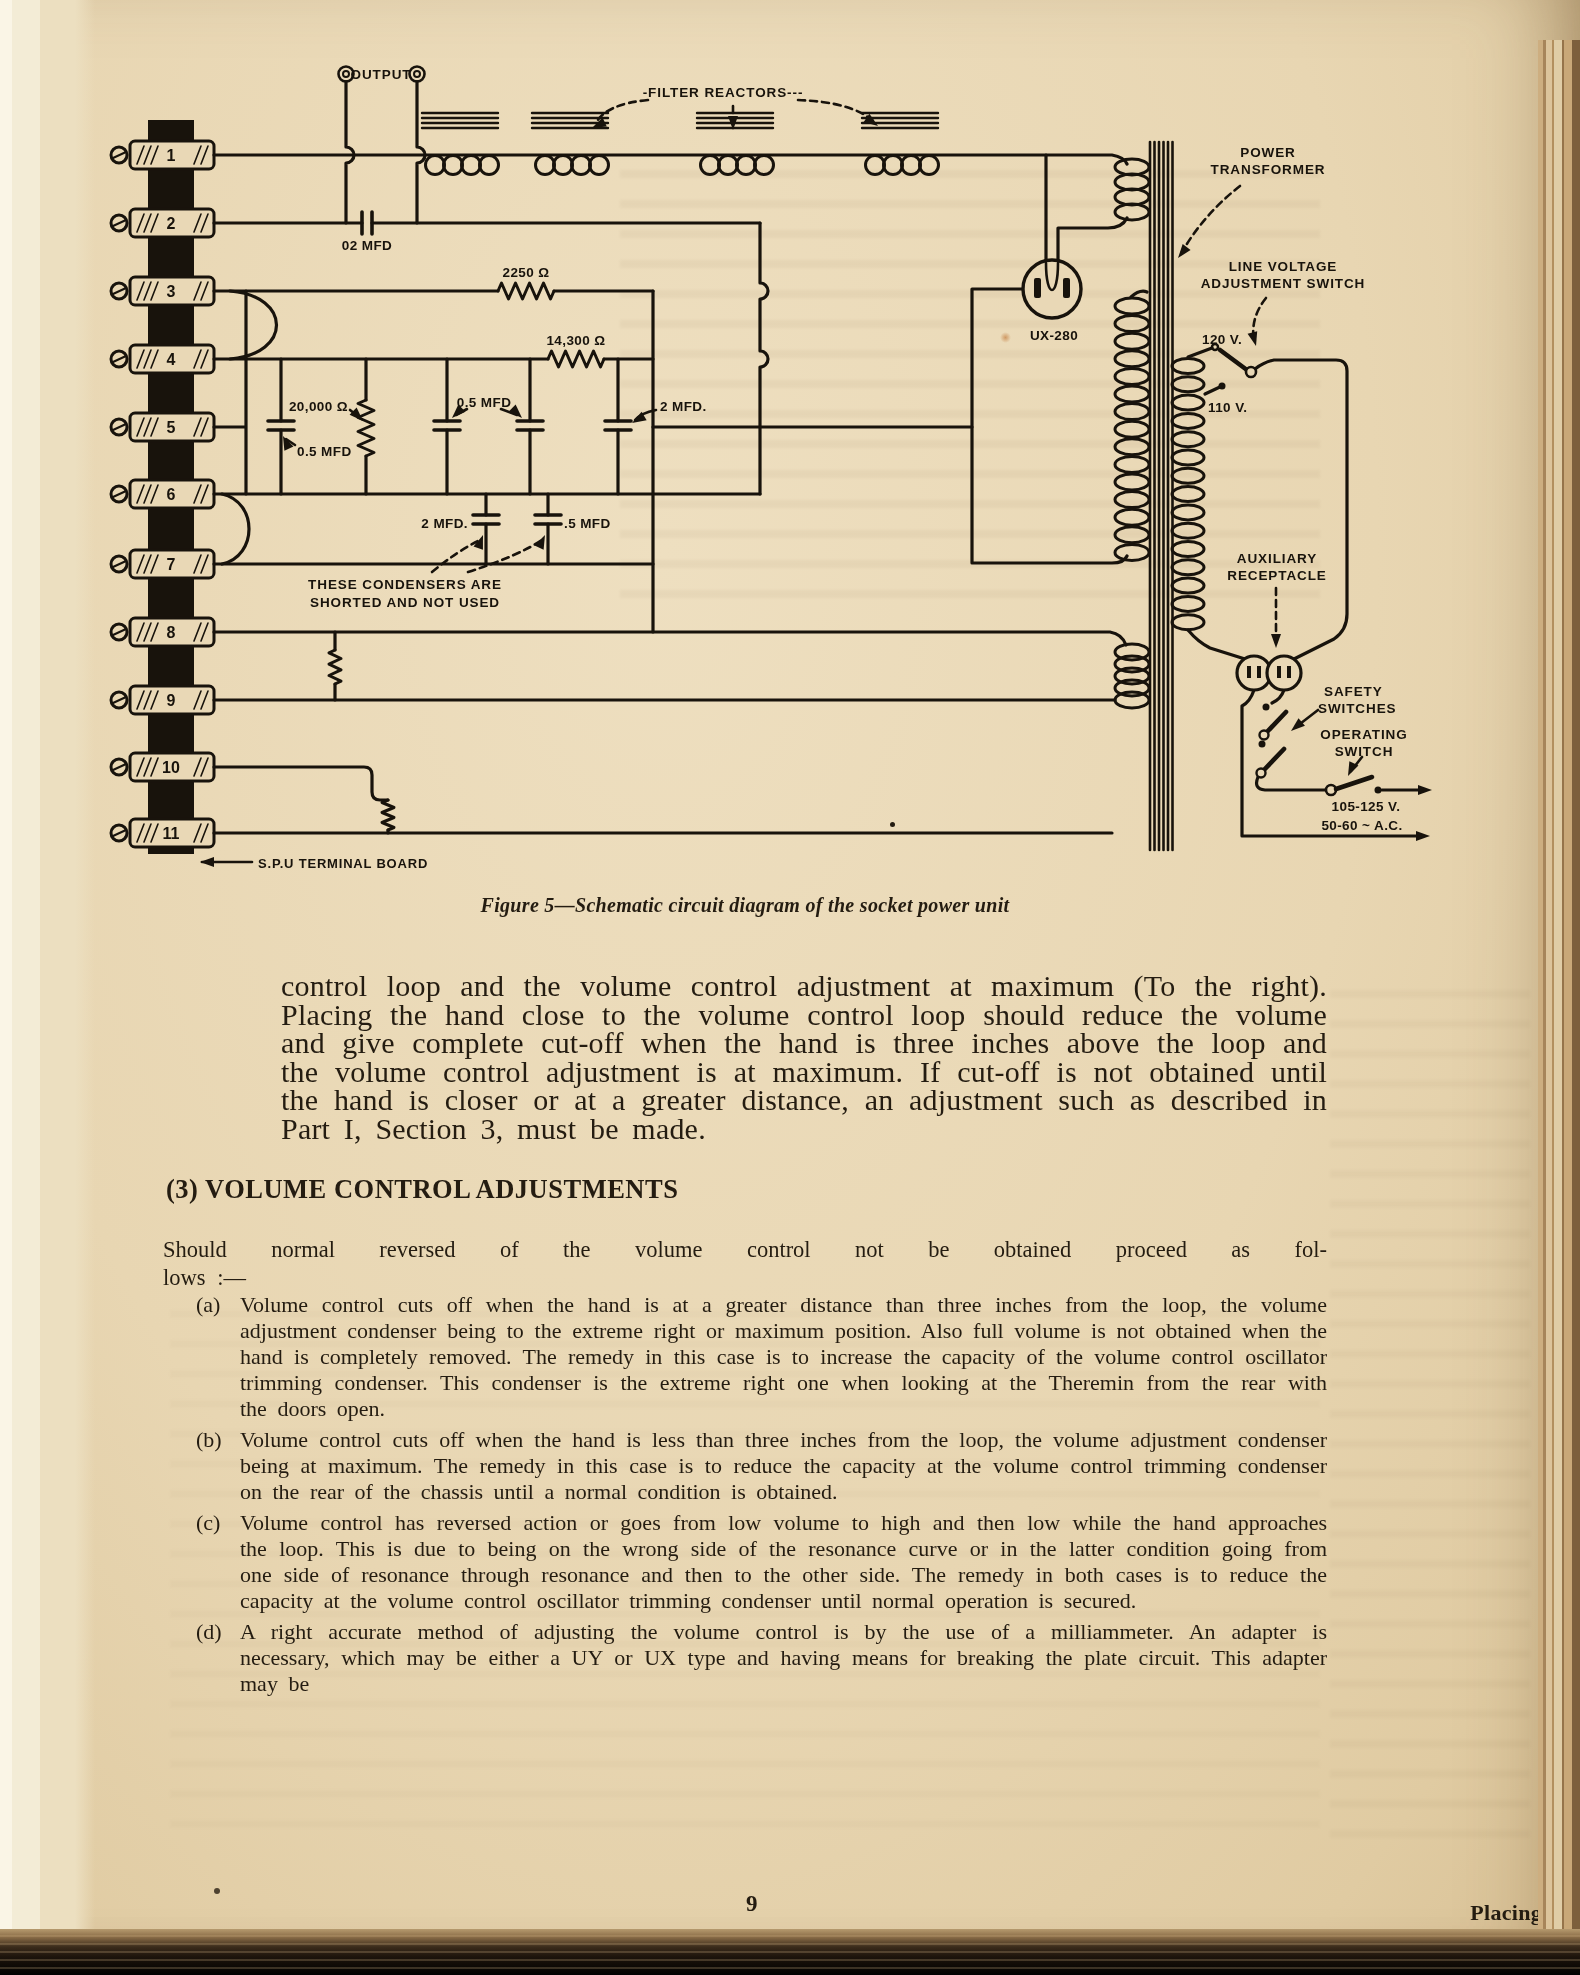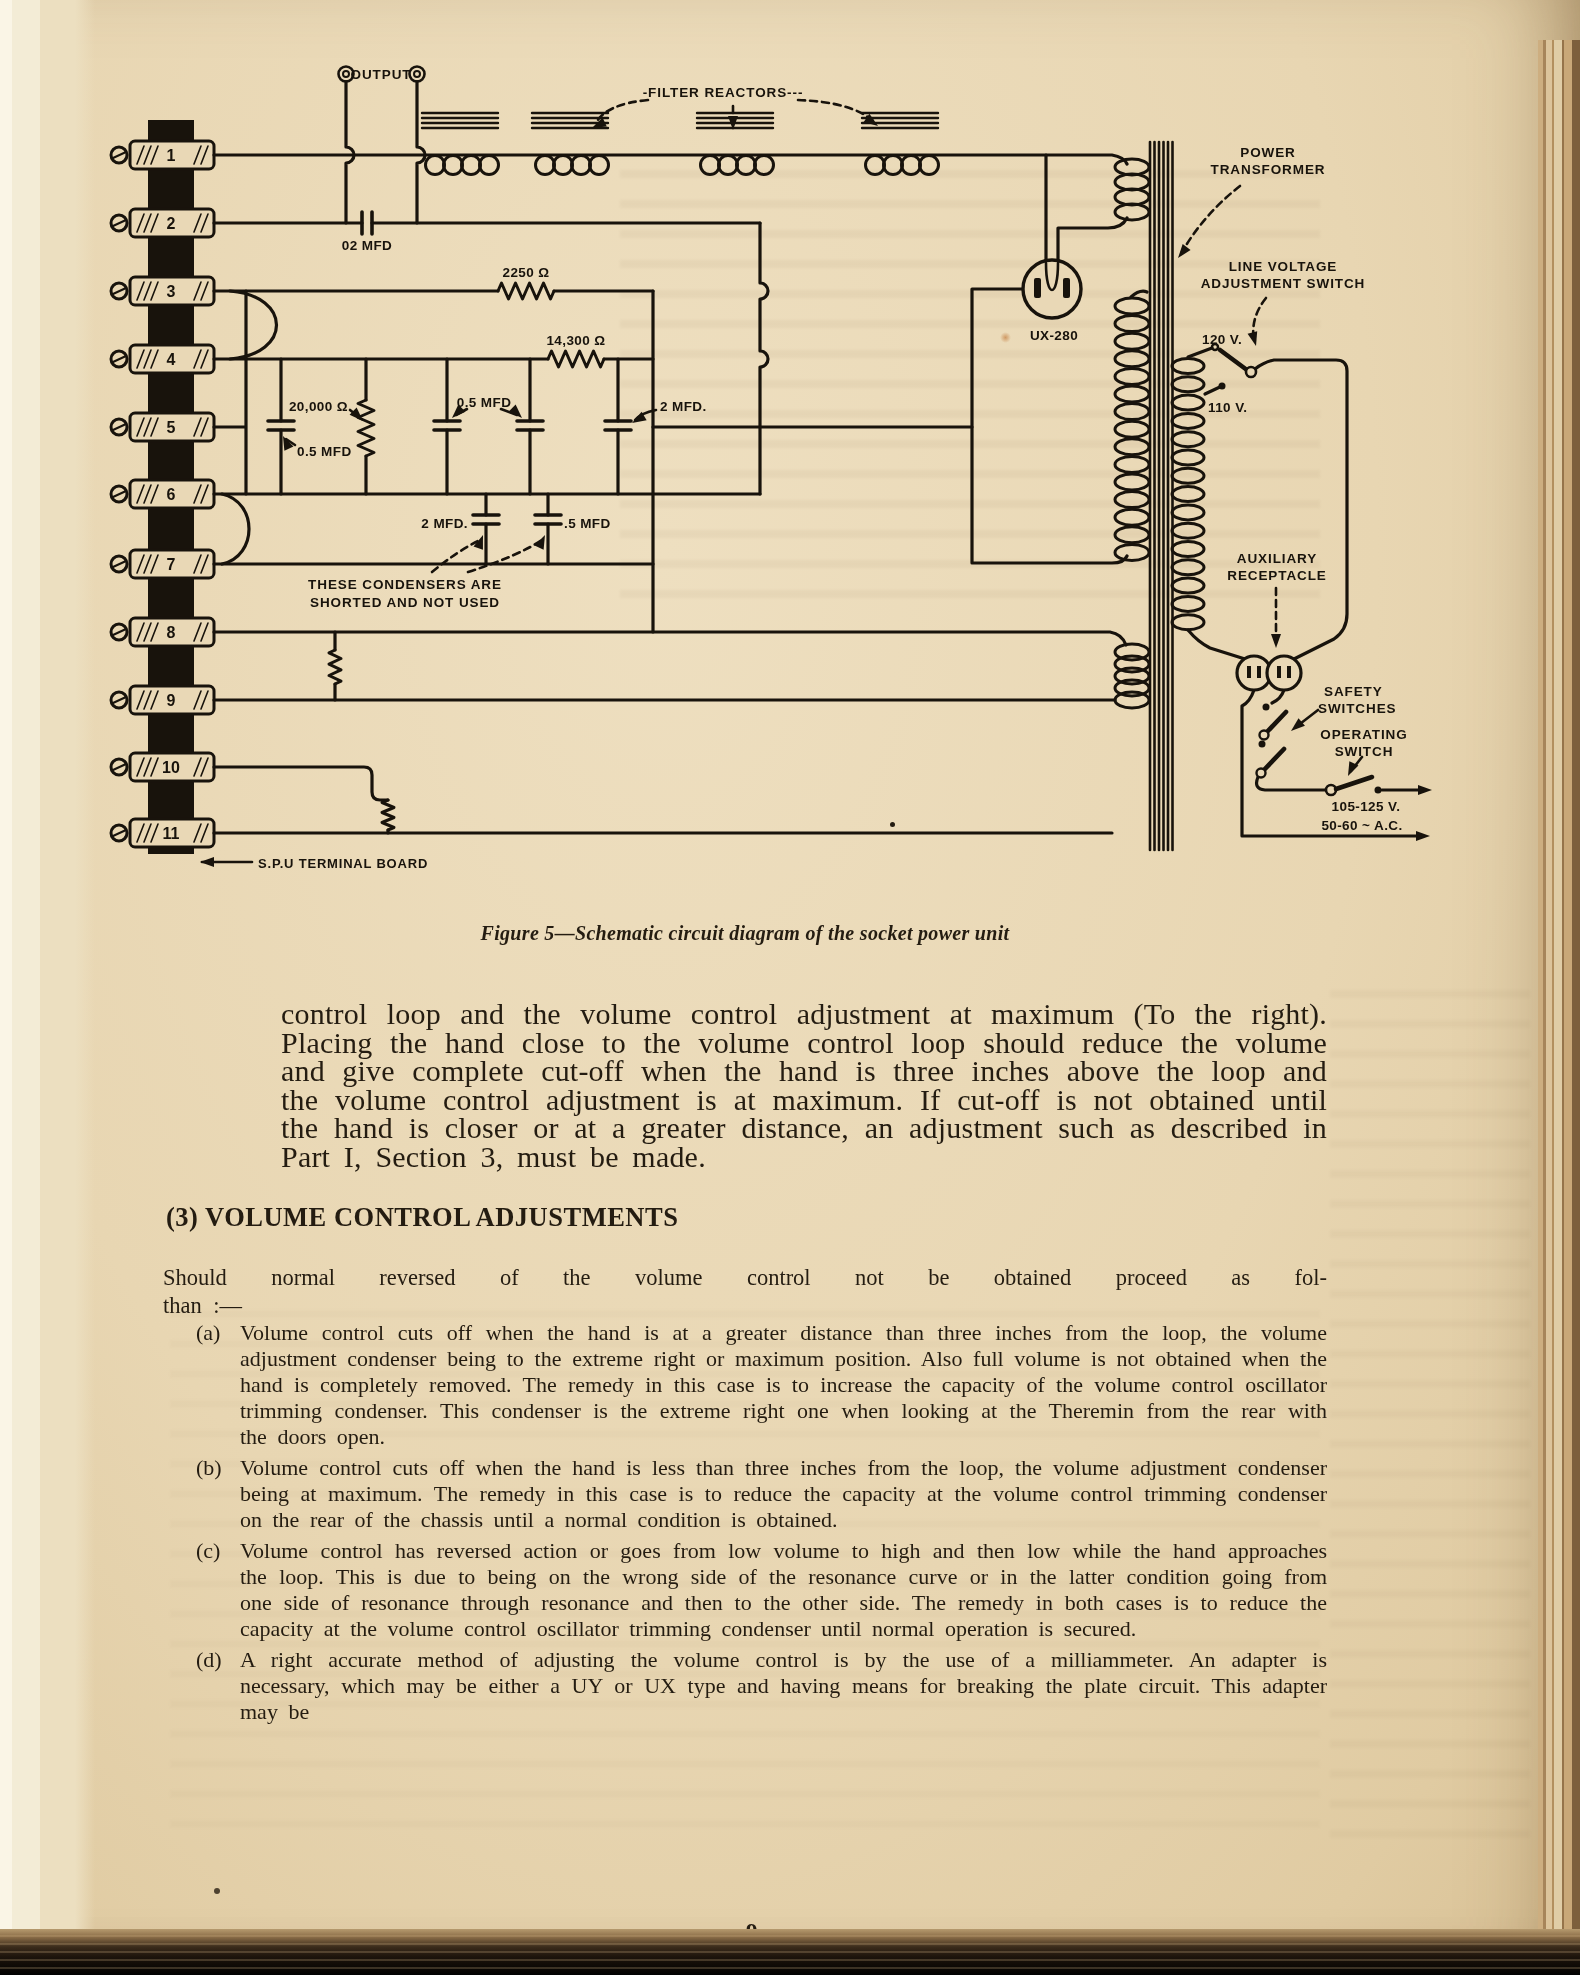--- a/index.html
+++ b/index.html
@@ -13,21 +13,21 @@
     background:repeating-linear-gradient(90deg,#cdae80 0 5px,#a7855a 5px 8px,#dcc49b 8px 14px,#b3905f 14px 16px,#e0cda6 16px 24px,#96744a 24px 26px,#c9a878 26px 34px,#7d5f3c 34px 42px);}
   .edge-bottom{position:absolute;left:0;bottom:0;width:100%;height:46px;
     background:linear-gradient(180deg,#b69a6e 0,#8a6c47 8px,#3a2b1b 18px,#1c130b 28px,#000 46px);}
   .edge-bottom:before{content:"";position:absolute;inset:0;
     background:repeating-linear-gradient(180deg,transparent 0 6px,rgba(205,175,130,.25) 6px 8px);}
   svg text{fill:#18130c;}
   .slab{font:bold 13.5px "Liberation Sans",sans-serif;letter-spacing:.9px;}
   .sval{font:bold 13.5px "Liberation Sans",sans-serif;letter-spacing:.4px;}
   .tnum{font:bold 16px "Liberation Sans",sans-serif;}
   .spu{font:bold 13px "Liberation Sans",sans-serif;letter-spacing:.8px;}
-  .b{position:absolute;color:#241c11;margin-top:28px;}
+  .b{position:absolute;color:#241c11;}
   .caption{left:270px;top:894px;width:950px;text-align:center;font-size:20px;font-weight:bold;font-style:italic;letter-spacing:.3px;}
   .para1{left:281px;top:972px;width:1046px;font-size:30px;line-height:28.5px;text-align:justify;word-spacing:6px;letter-spacing:.2px;}
   .heading{left:166px;top:1174px;font-size:26.5px;font-weight:bold;letter-spacing:.5px;}
   .para2{left:163px;top:1236px;width:1164px;font-size:22.5px;line-height:27.5px;word-spacing:6px;}
   .para2 .l1{display:block;text-align:justify;text-align-last:justify;}
   .list{left:196px;top:1292px;width:1131px;}
   .item{position:relative;padding-left:44px;font-size:22px;line-height:26px;text-align:justify;word-spacing:5px;margin-bottom:5px;color:#241c11;}
   .item .lbl{position:absolute;left:0;top:0;}
   .pagenum{left:746px;top:1891px;font-size:23px;font-weight:bold;}
   .brand{right:38px;top:1900px;font-size:22px;font-weight:bold;letter-spacing:.3px;}
@@ -413,21 +413,21 @@
       <text class="sval" x="1362" y="830" text-anchor="middle">50-60 ~ A.C.</text>
       <text class="spu" x="258" y="868">S.P.U TERMINAL BOARD</text>
     </g>
   </svg>
 
   <div class="b caption">Figure 5—Schematic circuit diagram of the socket power unit</div>
   <div class="b para1">control loop and the volume control adjustment at maximum (To the right). Placing the hand close to the volume control loop should reduce the volume and give complete cut-off when the hand is three inches above the loop and the volume control adjustment is at maximum.  If cut-off is not obtained until the hand is closer or at a greater distance, an adjustment such as described in Part I, Section 3, must be made.</div>
   <div class="b heading">(3) VOLUME CONTROL ADJUSTMENTS</div>
   <div class="b para2">
     <span class="l1">Should normal reversed of the volume control not be obtained proceed as fol-</span>
-    <span class="l2">than :—</span>
+    <span class="l2">lows :—</span>
   </div>
   <div class="b list">
     <div class="item">
       <span class="lbl">(a)</span>
       <span>Volume control cuts off when the hand is at a greater distance than three inches from the loop, the volume adjustment condenser being to the extreme right or maximum position.  Also full volume is not obtained when the hand is completely removed.  The remedy in this case is to increase the capacity of the volume control oscillator trimming condenser.  This condenser is the extreme right one when looking at the Theremin from the rear with the doors open.</span>
     </div>
     <div class="item">
       <span class="lbl">(b)</span>
       <span>Volume control cuts off when the hand is less than three inches from the loop, the volume adjustment condenser being at maximum.  The remedy in this case is to reduce the capacity at the volume control trimming condenser on the rear of the chassis until a normal condition is obtained.</span>
     </div>

